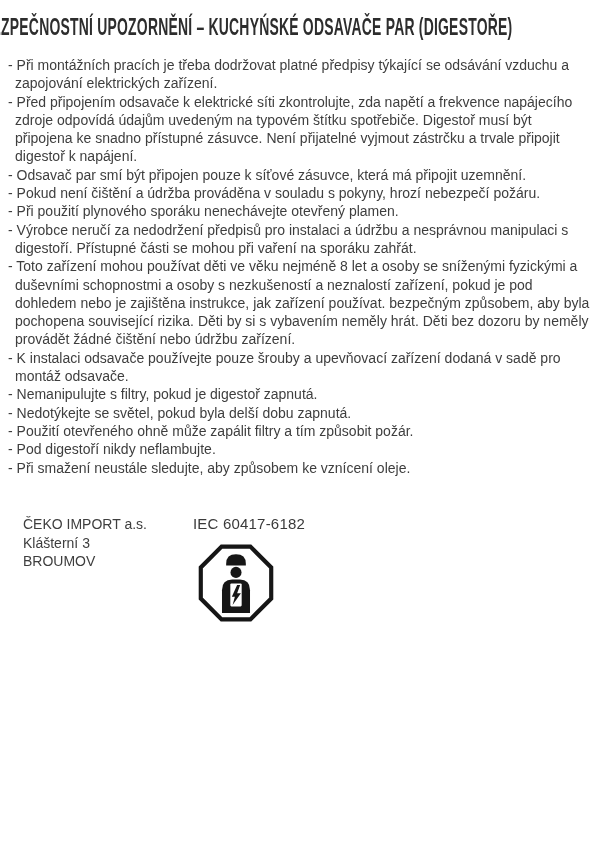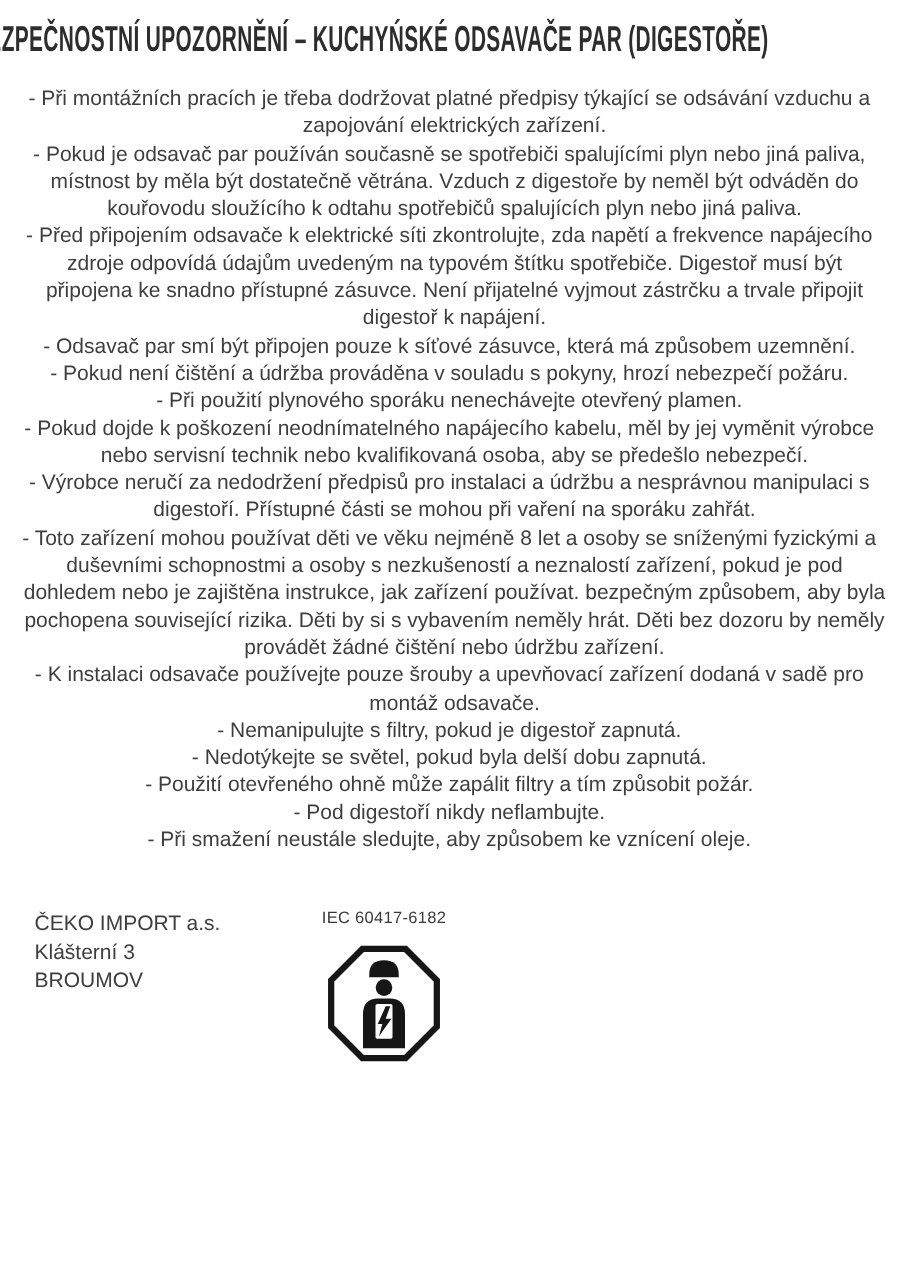--- a/index.html
+++ b/index.html
@@ -47,45 +47,43 @@
     padding: 0 14px 0 8px;
     font-size: 14px;
     line-height: 18.3px;
     letter-spacing: 0px;
     color: #3e3e3e;
     max-width: 592px;
   }
   .warnings li {
     padding-left: 7px;
     text-indent: -7px;
-    text-align: center;
   }
   .warnings li::before {
     content: "- ";
   }
   
   .footer {
     display: flex;
     align-items: flex-start;
     margin-top: 38px;
     margin-left: 23px;
-    gap: 20px;
   }
   .address-block {
     font-size: 14px;
     line-height: 18.8px;
     color: #3e3e3e;
   }
   .icon-block {
     margin-left: 46px;
     width: 86px;
     text-align: center;
   }
   .icon-label {
-    font-size: 11px;
+    font-size: 15px;
     color: #3a3a3a;
     letter-spacing: 0.2px;
     margin-bottom: 12px;
     white-space: nowrap;
   }
   .icon-block svg {
     display: block;
     margin: 0 auto;
   }
 </style>
@@ -93,26 +91,24 @@
 <body>
 
 <div class="page">
 
   <div class="title-outer">
     <h1 class="title">BEZPEČNOSTNÍ UPOZORNĚNÍ – KUCHYŃSKÉ ODSAVAČE PAR (DIGESTOŘE)</h1>
   </div>
 
   <ul class="warnings">
       <li>Při montážních pracích je třeba dodržovat platné předpisy týkající se odsávání vzduchu a zapojování elektrických zařízení.</li>
-      <li>Pokud je odsavač par používán současně se spotřebiči spalujícími plyn nebo jiná paliva, místnost by měla být dostatečně větrána. Vzduch z digestoře by neměl být odváděn do kouřovodu sloužícího k odtahu spotřebičů spalujících plyn nebo jiná paliva.</li>
       <li>Před připojením odsavače k elektrické síti zkontrolujte, zda napětí a frekvence napájecího zdroje odpovídá údajům uvedeným na typovém štítku spotřebiče. Digestoř musí být připojena ke snadno přístupné zásuvce. Není přijatelné vyjmout zástrčku a trvale připojit digestoř k napájení.</li>
-      <li>Odsavač par smí být připojen pouze k síťové zásuvce, která má způsobem uzemnění.</li>
+      <li>Odsavač par smí být připojen pouze k síťové zásuvce, která má připojit uzemnění.</li>
       <li>Pokud není čištění a údržba prováděna v souladu s pokyny, hrozí nebezpečí požáru.</li>
       <li>Při použití plynového sporáku nenechávejte otevřený plamen.</li>
-      <li>Pokud dojde k poškození neodnímatelného napájecího kabelu, měl by jej vyměnit výrobce nebo servisní technik nebo kvalifikovaná osoba, aby se předešlo nebezpečí.</li>
       <li>Výrobce neručí za nedodržení předpisů pro instalaci a údržbu a nesprávnou manipulaci s digestoří. Přístupné části se mohou při vaření na sporáku zahřát.</li>
       <li>Toto zařízení mohou používat děti ve věku nejméně 8 let a osoby se sníženými fyzickými a duševními schopnostmi a osoby s nezkušeností a neznalostí zařízení, pokud je pod dohledem nebo je zajištěna instrukce, jak zařízení používat. bezpečným způsobem, aby byla pochopena související rizika. Děti by si s vybavením neměly hrát. Děti bez dozoru by neměly provádět žádné čištění nebo údržbu zařízení.</li>
       <li>K instalaci odsavače používejte pouze šrouby a upevňovací zařízení dodaná v sadě pro montáž odsavače.</li>
       <li>Nemanipulujte s filtry, pokud je digestoř zapnutá.</li>
       <li>Nedotýkejte se světel, pokud byla delší dobu zapnutá.</li>
       <li>Použití otevřeného ohně může zapálit filtry a tím způsobit požár.</li>
       <li>Pod digestoří nikdy neflambujte.</li>
       <li>Při smažení neustále sledujte, aby způsobem ke vznícení oleje.</li>
     </ul>
 

